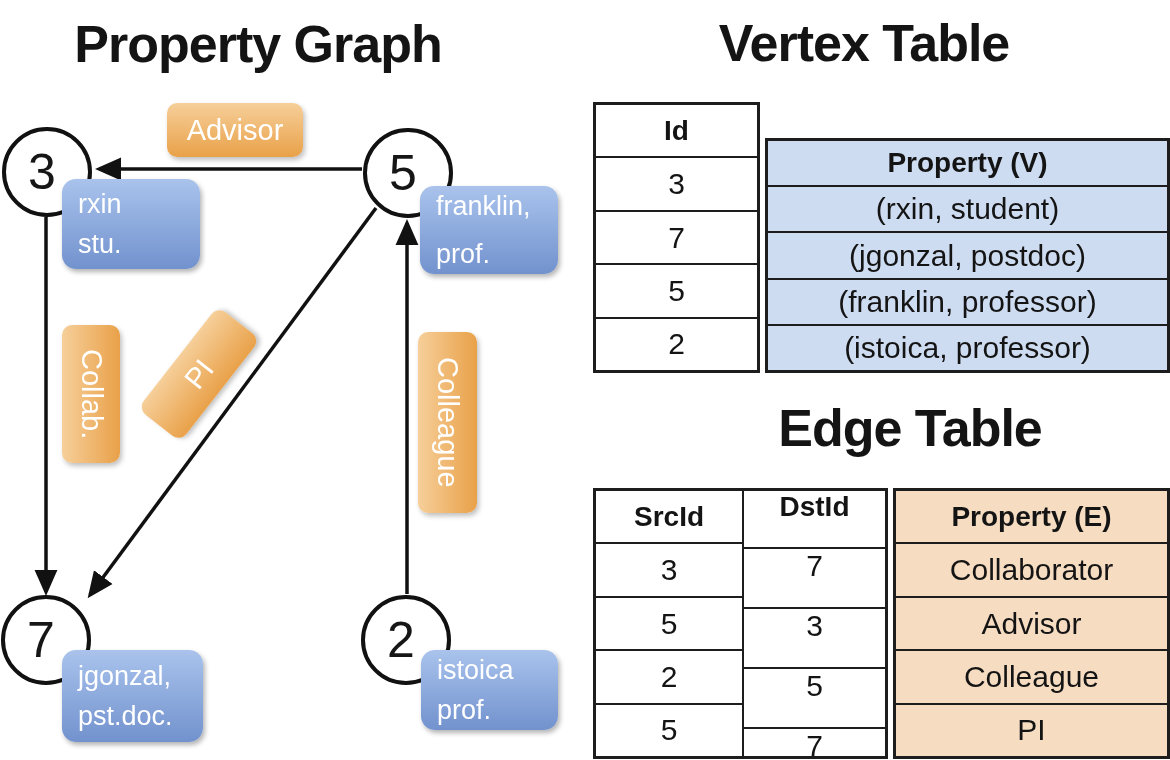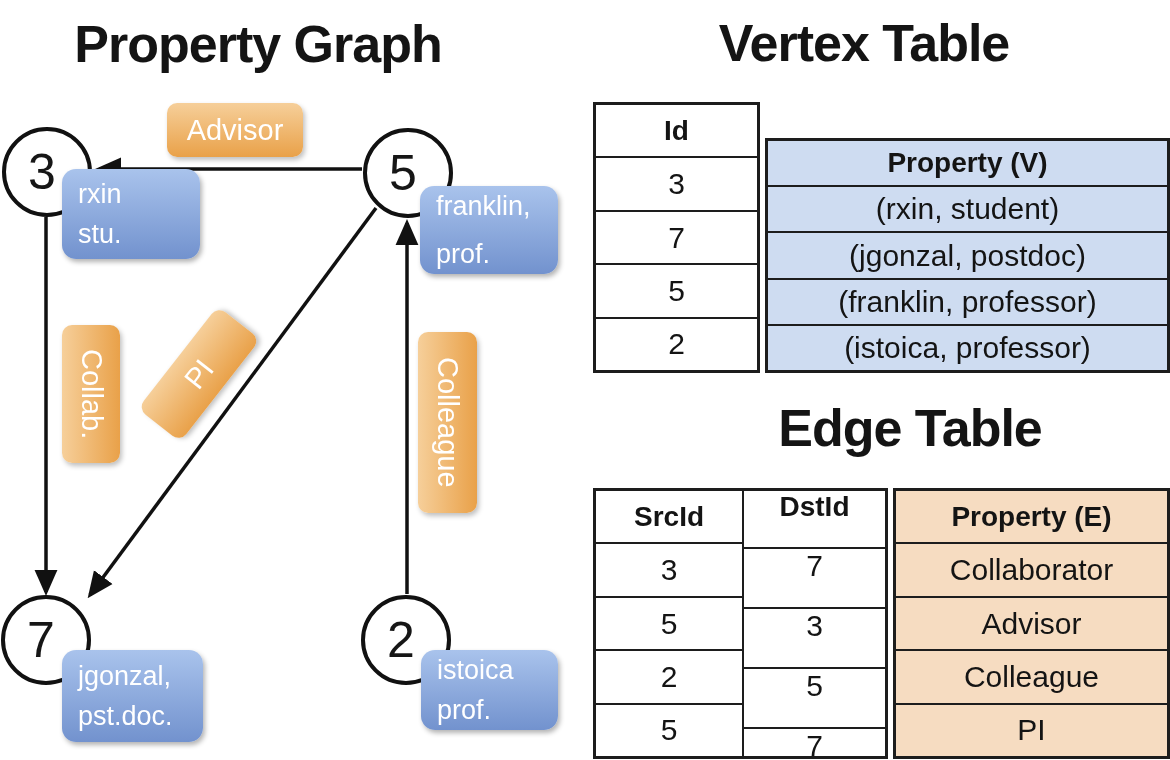--- a/index.html
+++ b/index.html
@@ -31,21 +31,21 @@
   .node-2{left:361px;top:595px;}
 
   
   .vbox{
     position:absolute;border-radius:14px;box-sizing:border-box;
     background:linear-gradient(180deg,#a9c3ec 0%,#7292ce 100%);
     box-shadow:2px 3px 5px rgba(0,0,0,0.30);
     color:#fff;font-size:27px;line-height:1.5;padding:6px 16px;
     display:flex;flex-direction:column;justify-content:center;
   }
-  .vbox-3{left:62px;top:169px;width:138px;height:90px;}
+  .vbox-3{left:62px;top:179px;width:138px;height:90px;}
   .vbox-5{left:420px;top:186px;width:138px;height:88px;gap:7px;}
   .vbox-7{left:62px;top:650px;width:141px;height:92px;}
   .vbox-2{left:421px;top:650px;width:137px;height:80px;}
 
   
   .ebox{
     position:absolute;border-radius:10px;box-sizing:border-box;
     background:linear-gradient(180deg,#f6cf9a 0%,#e9a149 100%);
     box-shadow:2px 3px 5px rgba(0,0,0,0.25);
     color:#fff;font-size:29px;display:flex;align-items:center;justify-content:center;

